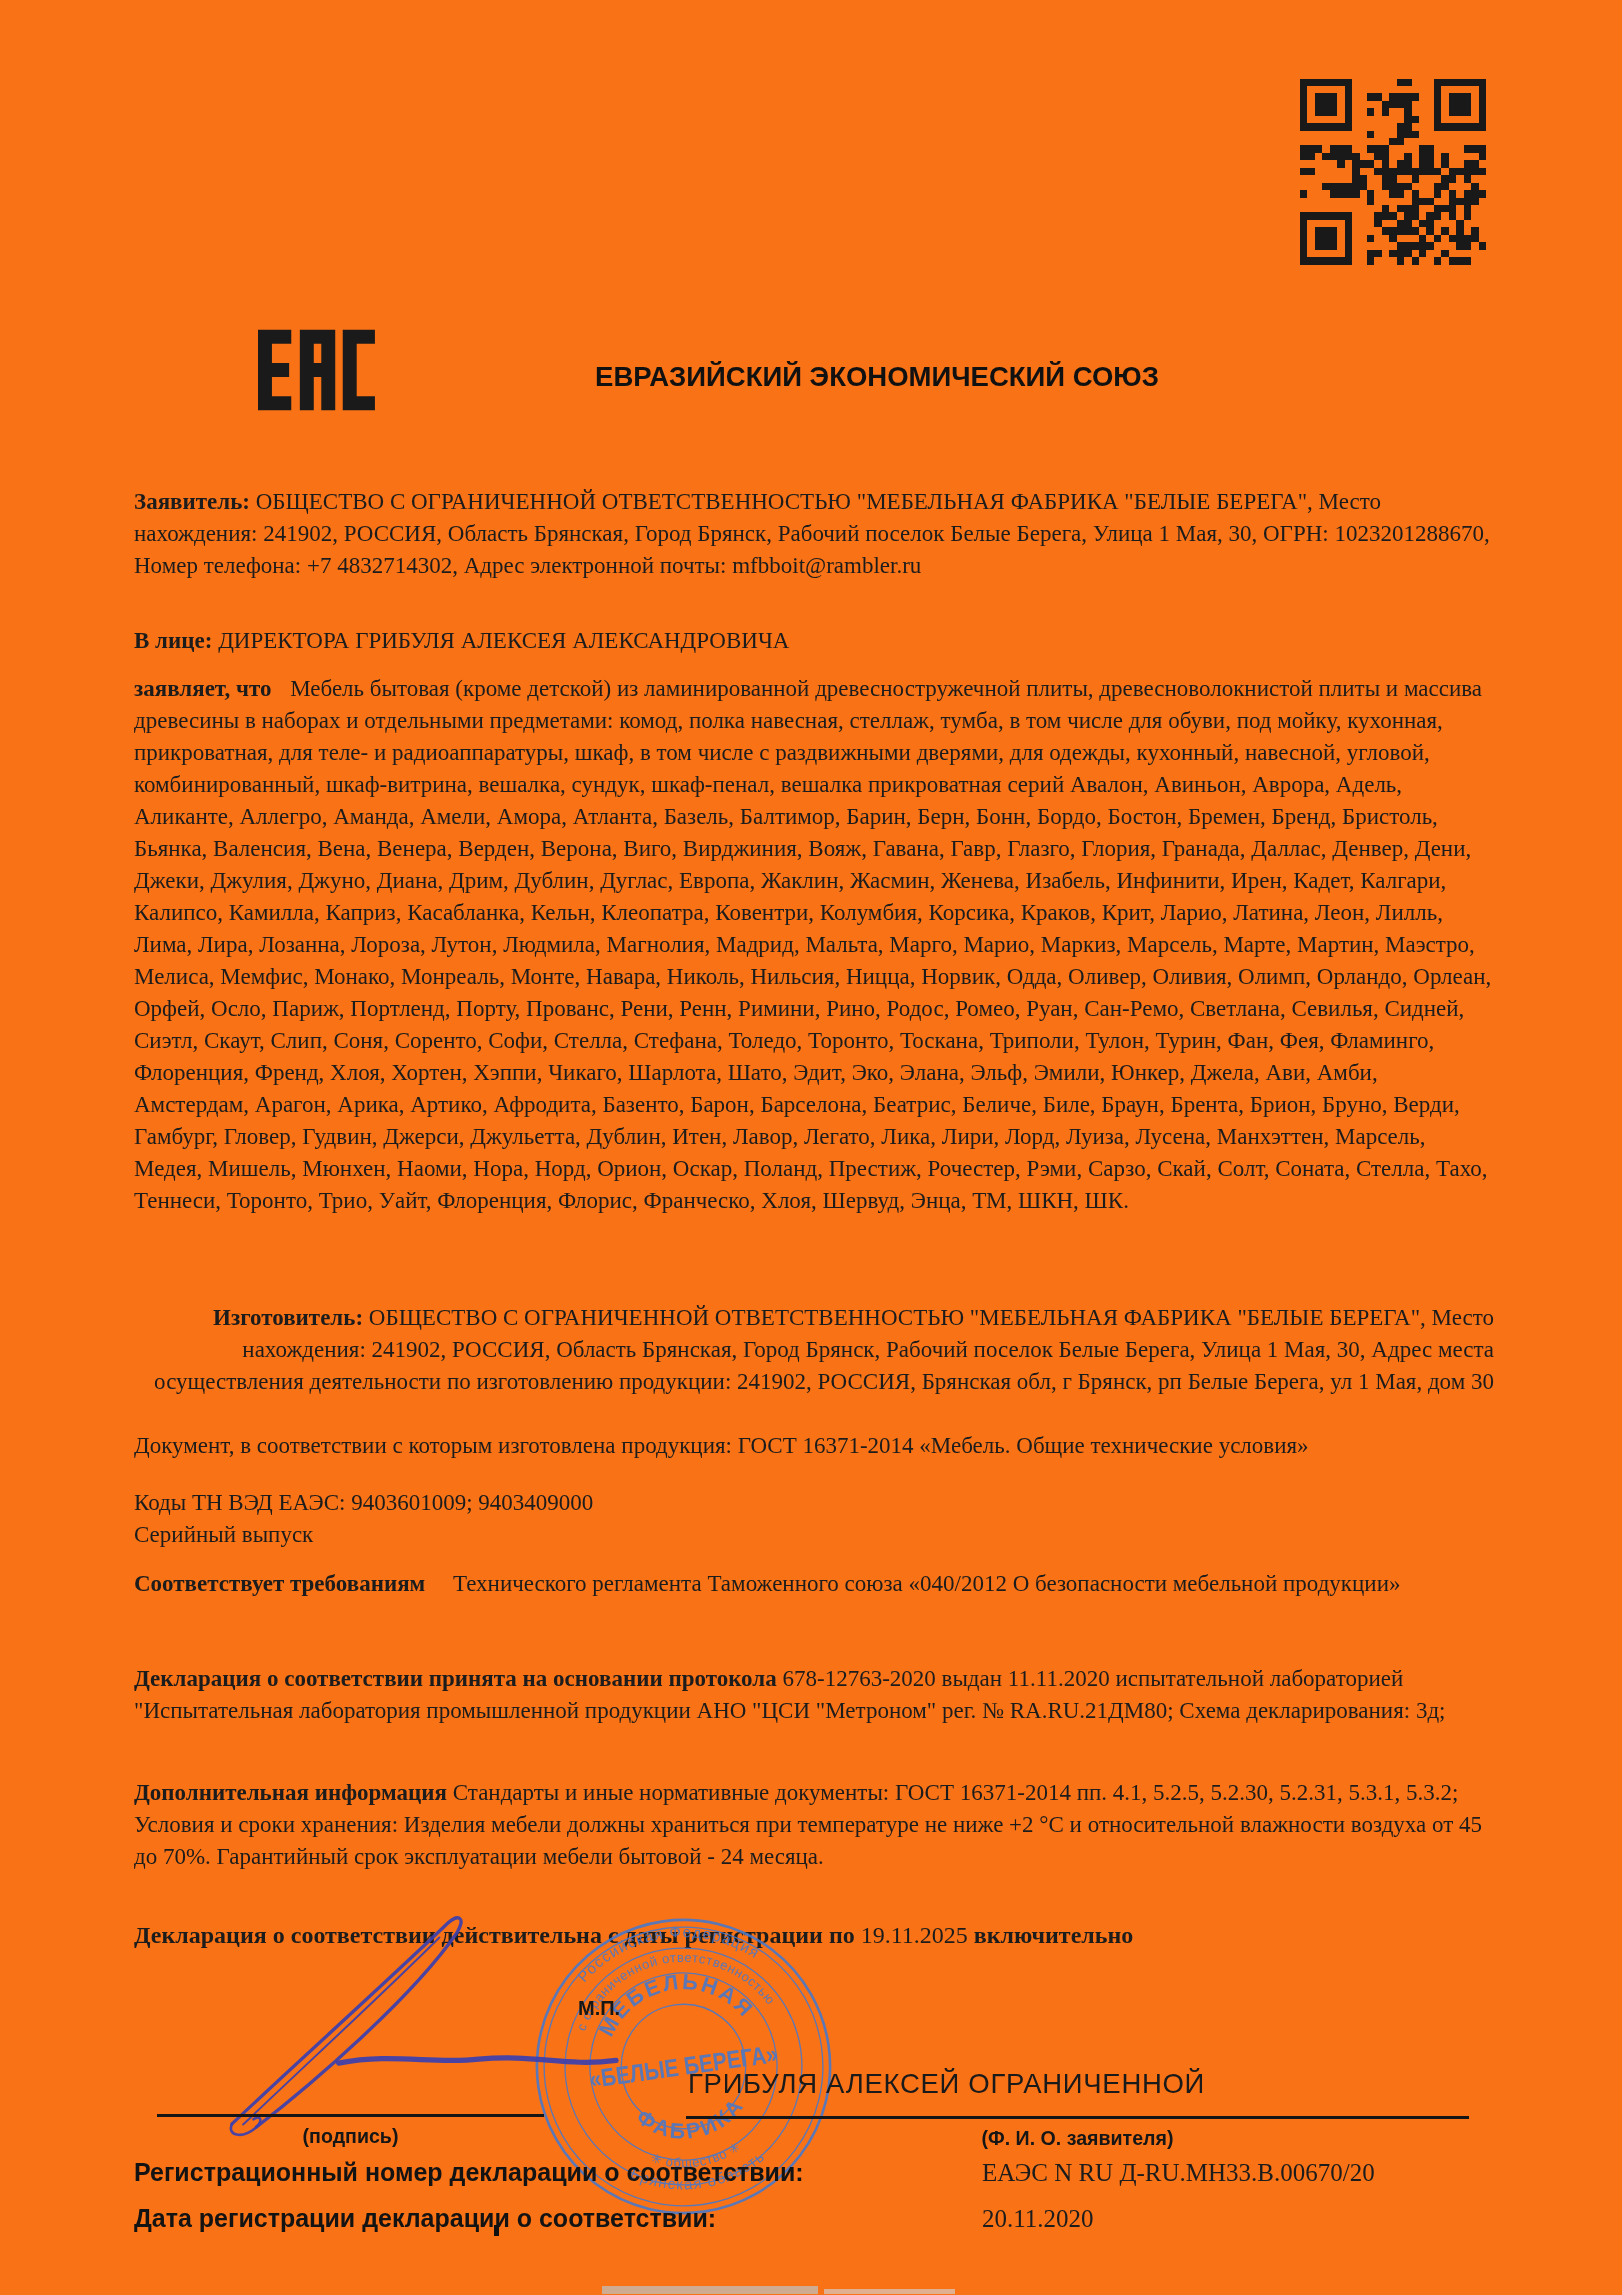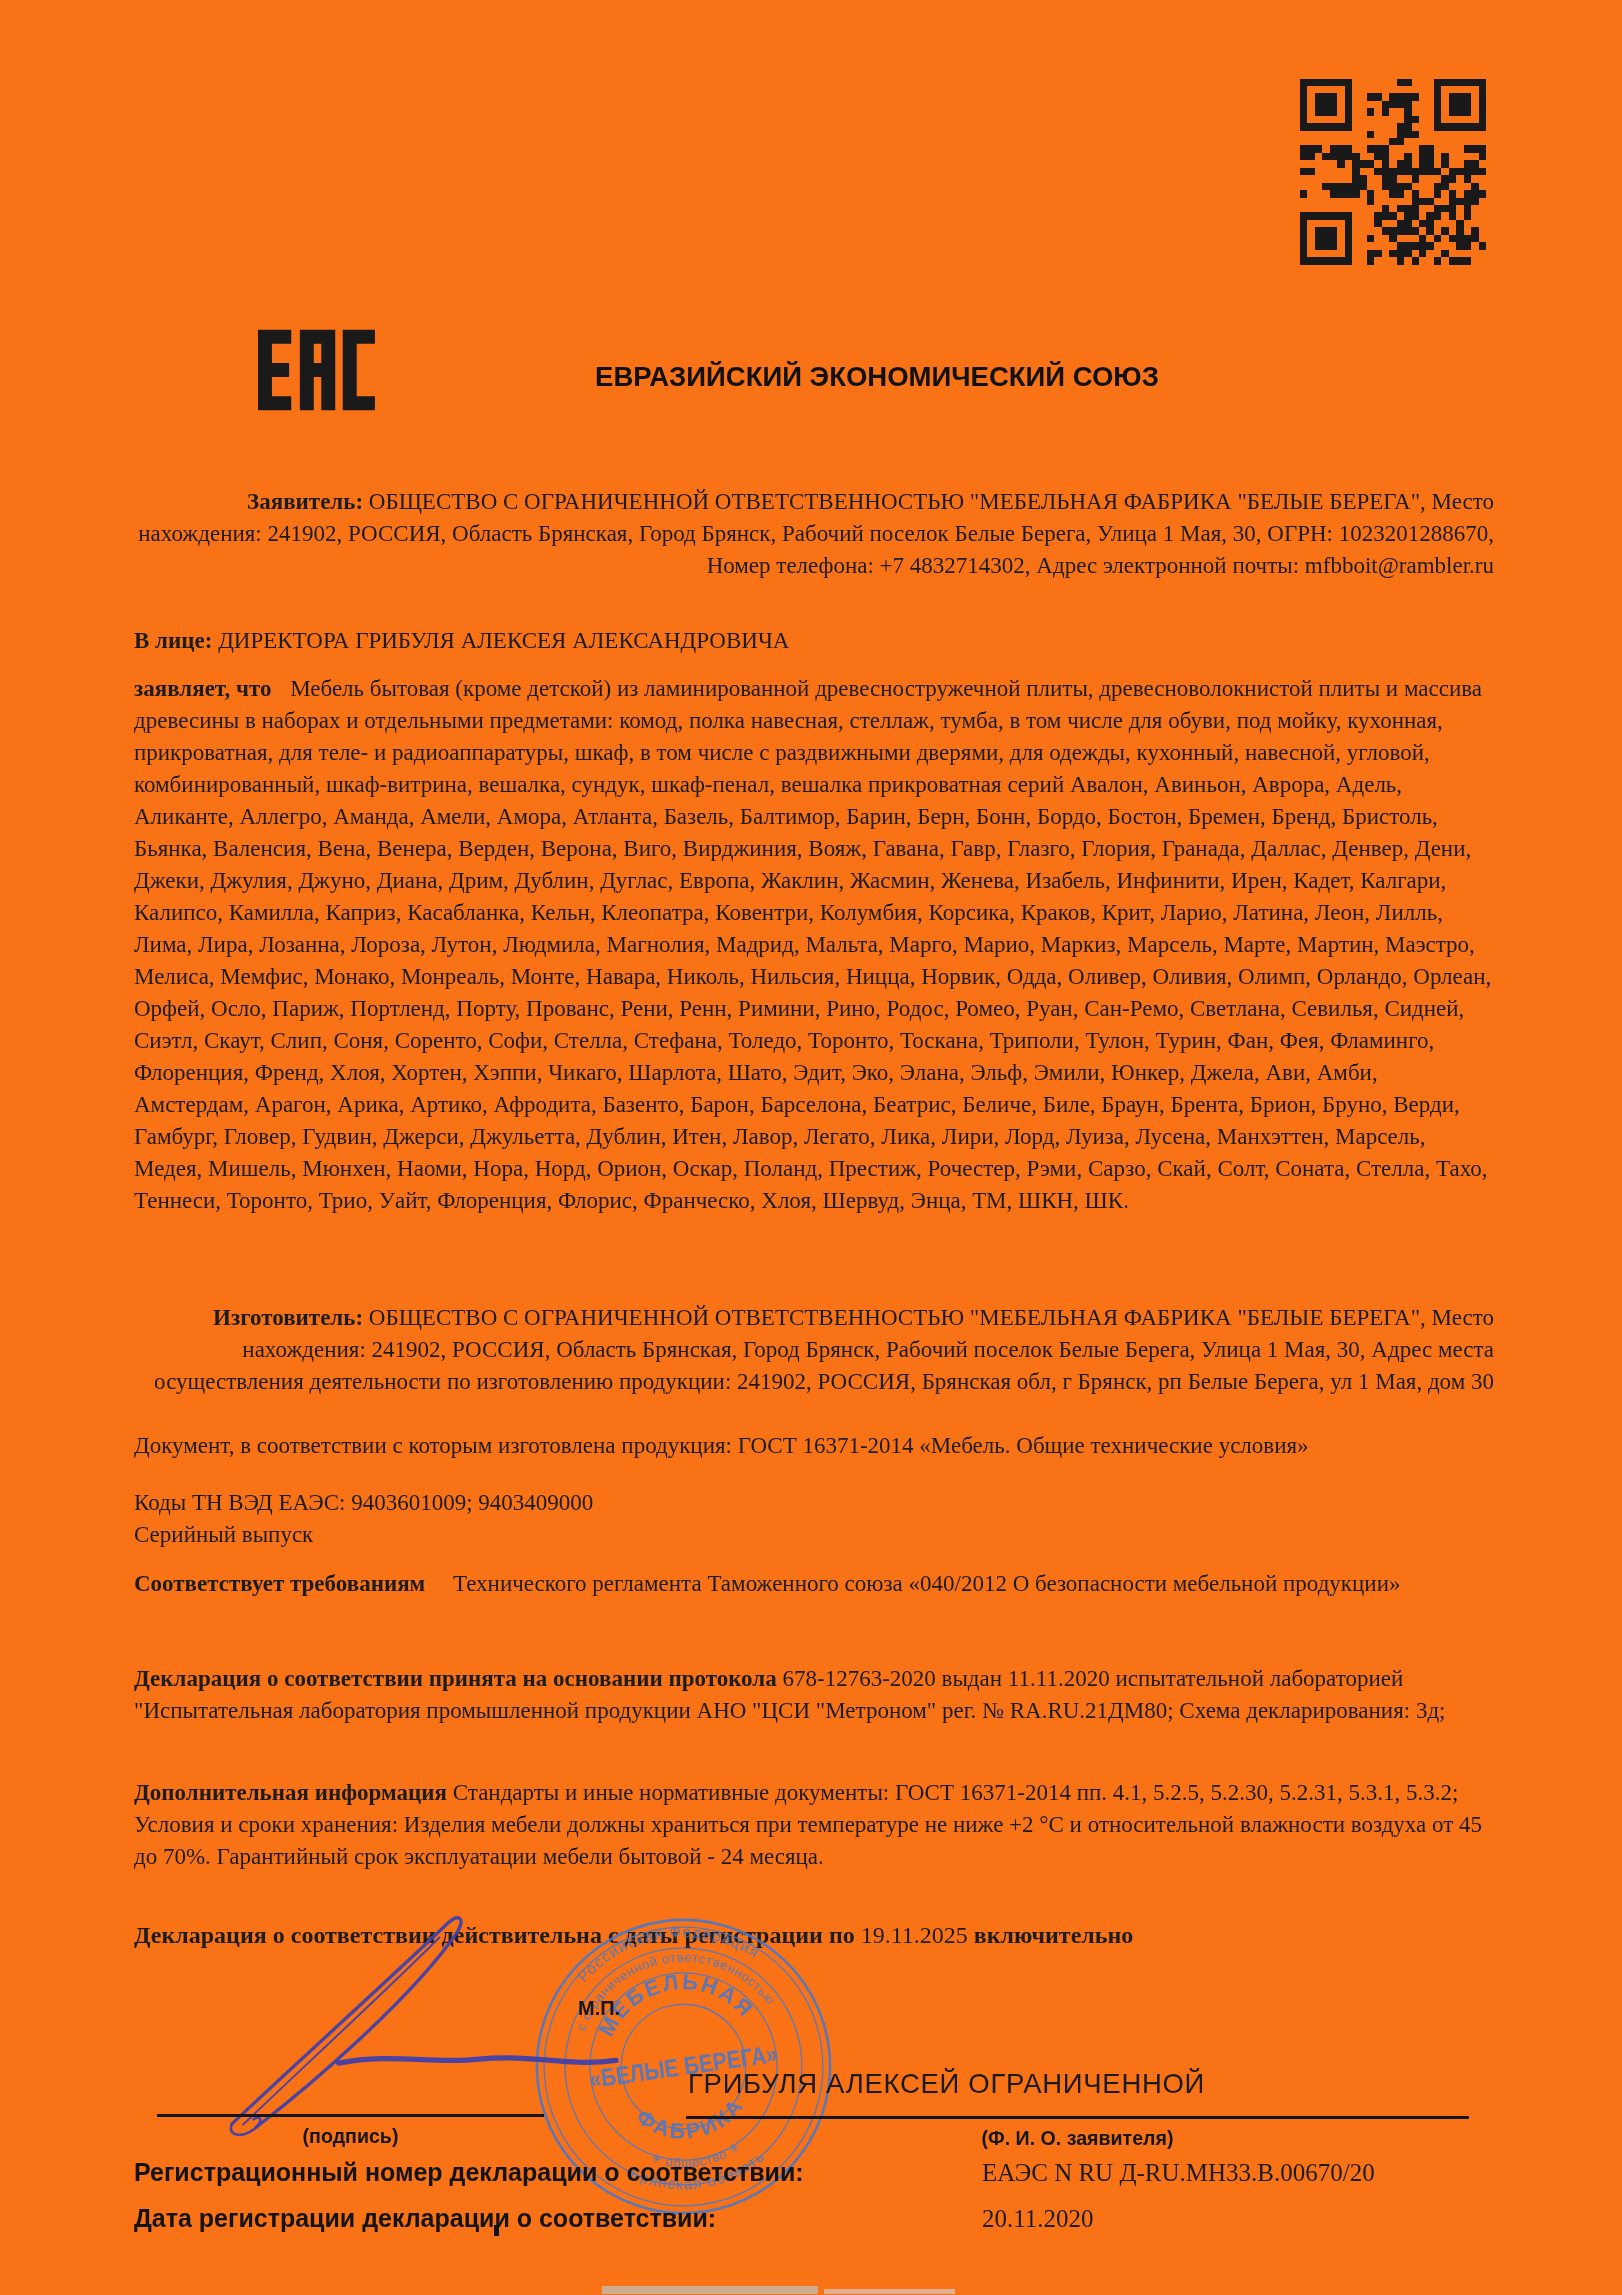--- a/index.html
+++ b/index.html
@@ -302,21 +302,21 @@
   <svg class="abs" style="left:258px;top:321px;" width="118" height="98" viewBox="0 0 220 150">
     <g fill="#1a1a1a">
       <path d="M0 0 h62 v26 h-36 v36 h32 v26 h-32 v36 h36 v26 h-62 z"></path>
       <path d="M78 0 h66 v150 h-26 v-62 h-14 v62 h-26 z M104 26 v36 h14 v-36 z M104 88 h14 v0 h-14 z"></path>
       <path d="M158 0 h60 v26 h-34 v98 h34 v26 h-60 z"></path>
     </g>
   </svg>
 
   <div class="abs titles" style="top:361px;">ЕВРАЗИЙСКИЙ ЭКОНОМИЧЕСКИЙ СОЮЗ</div>
 
-  <div class="abs bodytext" style="top:486px;text-align:right;">
+  <div class="abs bodytext" style="top:486px;">
     <b>Заявитель:</b>
     <span>ОБЩЕСТВО С ОГРАНИЧЕННОЙ ОТВЕТСТВЕННОСТЬЮ "МЕБЕЛЬНАЯ ФАБРИКА "БЕЛЫЕ БЕРЕГА", Место нахождения: 241902, РОССИЯ, Область Брянская, Город Брянск, Рабочий поселок Белые Берега, Улица 1 Мая, 30, ОГРН: 1023201288670, Номер телефона: +7 4832714302, Адрес электронной почты: mfbboit@rambler.ru</span>
   </div>
 
   <div class="abs bodytext" style="top:625px;">
     <b>В лице:</b>
     <span>ДИРЕКТОРА ГРИБУЛЯ АЛЕКСЕЯ АЛЕКСАНДРОВИЧА</span>
   </div>
 
   <div class="abs bodytext" style="top:673px;">

